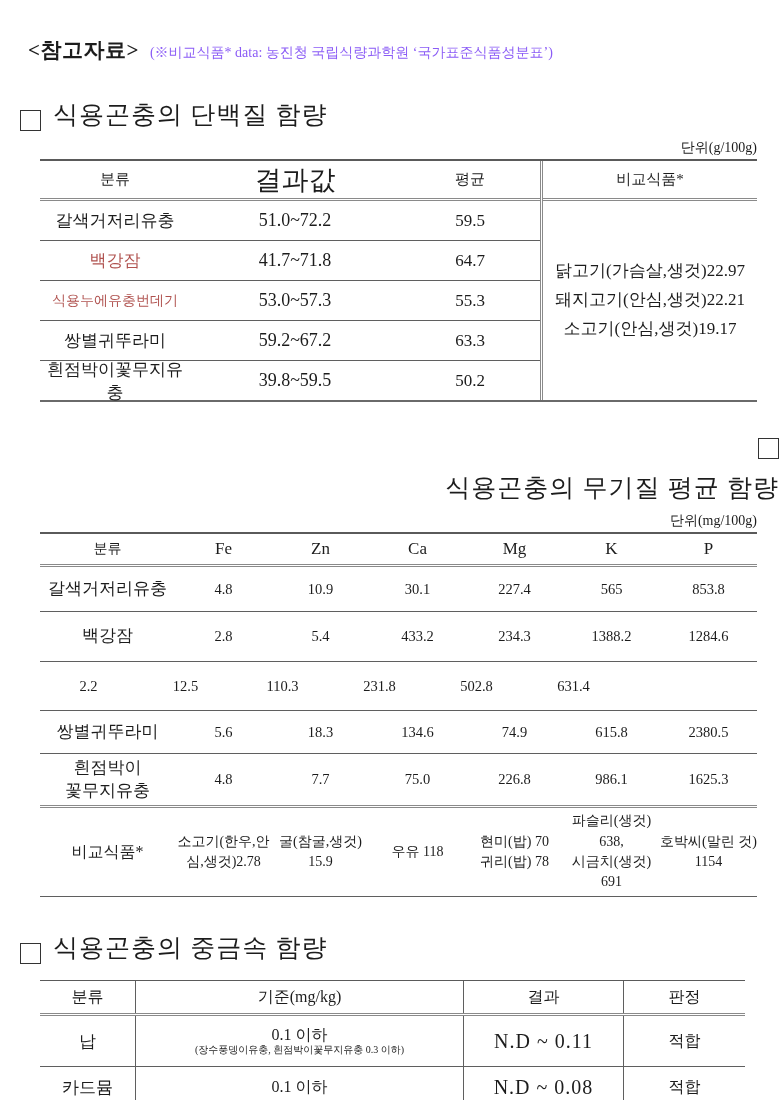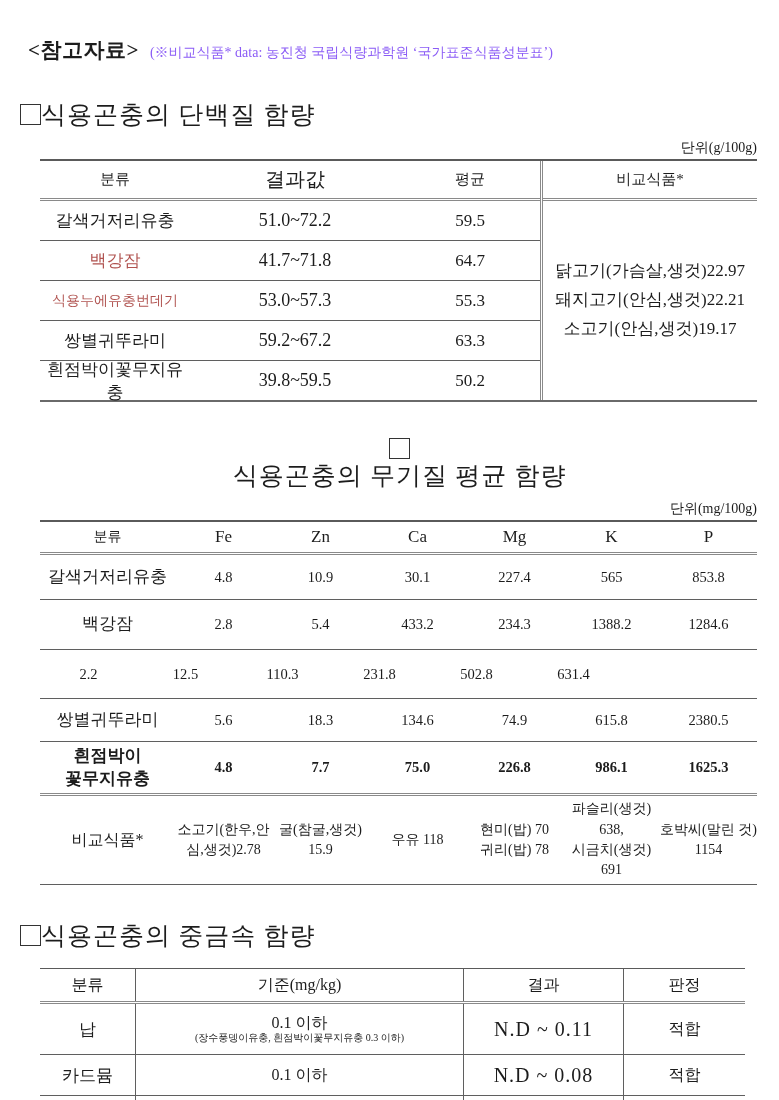--- a/index.html
+++ b/index.html
@@ -5,37 +5,37 @@
   html,body{margin:0;padding:0;}
   body{
     width:779px;height:1100px;background:#ffffff;overflow:hidden;
     font-family:"Liberation Serif","DejaVu Serif",serif;
     color:#1c1c1c;
   }
   .doc-header{margin:36px 0 0 28px;display:flex;align-items:baseline;gap:11px;}
   .doc-title{font-size:21px;font-weight:bold;letter-spacing:0.5px;}
   .doc-subtitle{font-size:14px;color:#8b5cf6;}
 
-  .section-heading{display:flex;align-items:center;margin-left:20px;}
+  .section-heading{display:flex;align-items:flex-end;gap:12px;margin-left:20px;}
   .sec1{margin-top:34px;}
   .sec2{margin-top:36px;flex-direction:column;}
   .sec3{margin-top:34px;}
   .box-glyph{width:19px;height:19px;border:1.6px solid #333;display:inline-block;flex:0 0 auto;}
   .section-title{font-size:25px;letter-spacing:1px;}
 
   .unit-row{width:717px;margin:8px 0 2px 40px;text-align:right;font-size:14px;}
   .unit-row.u1{width:717px;}
 
   
   .t1{width:717px;margin-left:40px;border-top:2px solid #5a5a5a;border-bottom:2px solid #6a6a6a;display:flex;}
   .t1-left{width:500px;flex:0 0 500px;}
   .t1-right{width:217px;flex:1;border-left:3px double #8a8a8a;display:flex;flex-direction:column;}
   .t1-hrow{display:flex;height:37px;align-items:center;border-bottom:3px double #8a8a8a;}
   .t1-hcat{width:150px;text-align:center;font-size:15px;}
-  .t1-hres{width:210px;text-align:center;font-size:20px;}
+  .t1-hres{width:210px;text-align:center;font-size:27px;}
   .t1-havg{width:140px;text-align:center;font-size:15px;}
   .t1-hcomp{height:37px;line-height:37px;text-align:center;font-size:15px;border-bottom:3px double #8a8a8a;}
   .t1-drow{display:flex;height:39px;align-items:center;border-bottom:1px solid #5f5f5f;}
   .t1-drow:last-child{border-bottom:none;}
   .t1-name{width:150px;text-align:center;font-size:17px;}
   .t1-name.small{font-size:14px;}
   .t1-range{width:210px;text-align:center;font-size:18px;}
   .t1-avg{width:140px;text-align:center;font-size:17px;}
   .red{color:#b0524f;}
   .t1-comp-body{flex:1;display:flex;flex-direction:column;justify-content:center;align-items:center;font-size:17px;line-height:1.7;}
@@ -46,21 +46,21 @@
   .t2-row > div{text-align:center;}
   .t2-c0{width:135px;flex:0 0 135px;}
   .t2-c{width:97px;flex:0 0 97px;}
   .t2-head{height:30px;border-bottom:3px double #8a8a8a;}
   .t2-head .t2-c0{font-size:14px;}
   .t2-head .t2-c{font-size:17px;}
   .t2-data{border-bottom:1px solid #5f5f5f;}
   .t2-data .t2-c0{font-size:17px;white-space:pre-line;line-height:1.35;}
   .t2-data .t2-c{font-size:14.5px;}
   .t2-r1{height:44px;} .t2-r2{height:49px;} .t2-r3{height:48px;}
-  .t2-r4{height:42px;} .t2-r5{height:51px;border-bottom:3px double #8a8a8a;font-weight:bold;}
+  .t2-r4{height:42px;} .t2-r5{height:51px;border-bottom:3px double #8a8a8a;}
   .t2-comp{height:88px;}
   .t2-comp .t2-c0{font-size:16px;}
   .t2-comp .t2-c{font-size:14px;white-space:pre-line;line-height:1.45;}
 
   
   .t3{width:705px;margin-left:40px;border-top:1.5px solid #5a5a5a;border-bottom:1px solid #5f5f5f;}
   .t3-row{display:flex;align-items:center;}
   .t3-row > div{text-align:center;box-sizing:border-box;}
   .t3-c0{width:95px;flex:0 0 95px;}
   .t3-c1{width:328px;flex:0 0 328px;border-left:1px solid #5f5f5f;}

